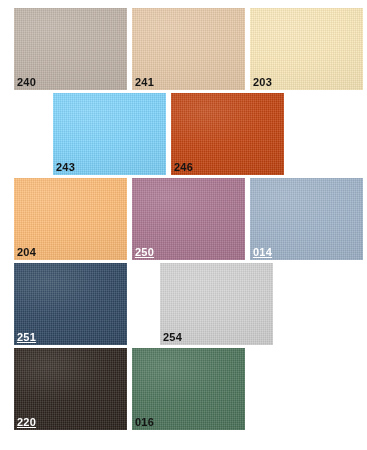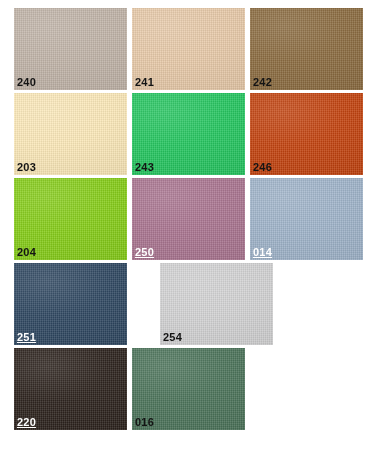--- a/index.html
+++ b/index.html
@@ -87,41 +87,36 @@
     <div class="swatch" style="background: rgb(192, 179, 167); padding-left: 24px;">
       <div class="weave"></div>
       <div class="sheen"></div>
       <span class="swatch-label label-dark">240</span>
     </div>
     <div class="swatch" style="background: rgb(231, 201, 168);">
       <div class="weave"></div>
       <div class="sheen"></div>
       <span class="swatch-label label-dark">241</span>
     </div>
-    <div class="swatch" style="background: rgb(138, 106, 62);">
-      <div class="weave"></div>
-      <div class="sheen"></div>
-      <span class="swatch-label label-dark">242</span>
-    </div>
     <div class="swatch" style="background: rgb(251, 232, 184);">
       <div class="weave"></div>
       <div class="sheen"></div>
       <span class="swatch-label label-dark">203</span>
     </div>
-    <div class="swatch" style="background: #22c55e;">
+    <div class="swatch" style="background: #7dd3fc; margin-left: 39px;">
       <div class="weave"></div>
       <div class="sheen"></div>
       <span class="swatch-label label-dark">243</span>
     </div>
     <div class="swatch" style="background: #c2410c;">
       <div class="weave"></div>
       <div class="sheen"></div>
       <span class="swatch-label label-dark">246</span>
     </div>
-    <div class="swatch" style="background: #84cc16;">
+    <div class="swatch" style="background: #fdba74;">
       <div class="weave"></div>
       <div class="sheen"></div>
       <span class="swatch-label label-dark">204</span>
     </div>
     <div class="swatch" style="background: rgb(169, 115, 143);">
       <div class="weave"></div>
       <div class="sheen"></div>
       <span class="swatch-label label-light">250</span>
     </div>
     <div class="swatch" style="background: rgb(158, 179, 201);">

